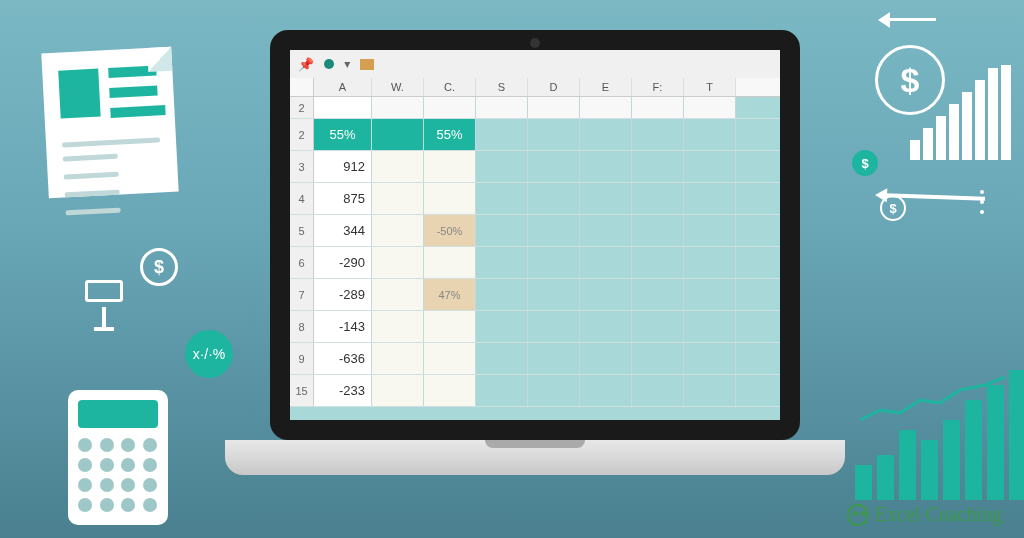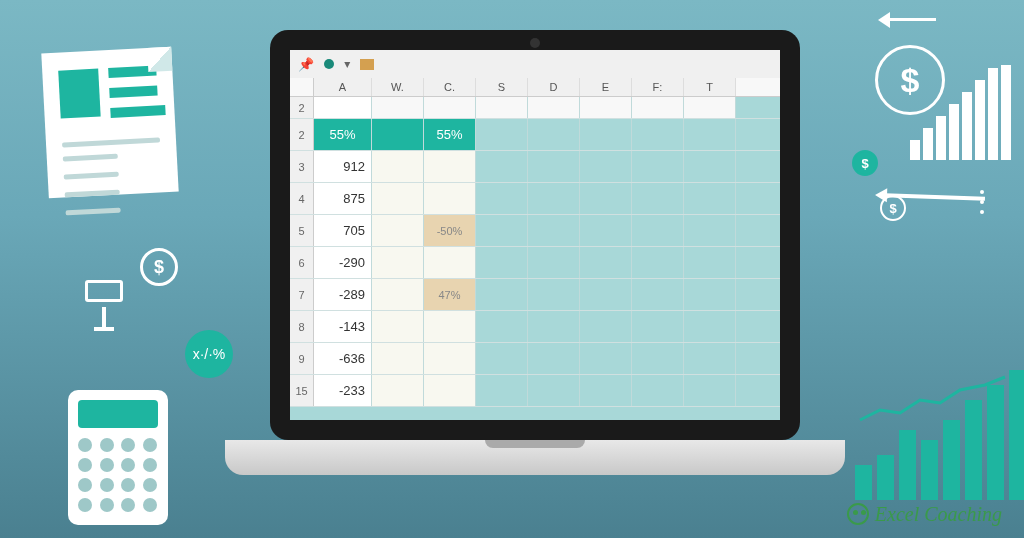--- a/index.html
+++ b/index.html
@@ -282,26 +282,25 @@
       width: 20px; height: 4px;
       background: #fff;
     }
     
     
     .logo {
       position: absolute;
       right: 22px;
       bottom: 12px;
       display: flex;
-      align-items: flex-start;
+      align-items: flex-end;
       gap: 6px;
       color: #3a9a4a;
       font-family: cursive, 'Comic Sans MS';
       font-size: 20px;
-      font-style: italic;
     }
     .logo-icon {
       width: 22px; height: 22px;
       border: 2px solid #3a9a4a;
       border-radius: 50%;
       position: relative;
     }
     .logo-icon::before, .logo-icon::after {
       content: '';
       position: absolute;
@@ -463,21 +462,21 @@
             <div class="cell colB"></div>
             <div class="cell colC"></div>
             <div class="cell empty"></div>
             <div class="cell empty"></div>
             <div class="cell empty"></div>
             <div class="cell empty"></div>
             <div class="cell empty"></div>
           </div>
           <div class="sheet-row">
             <div class="row-num">5</div>
-            <div class="cell colA">705</div>
+            <div class="cell colA">344</div>
             <div class="cell colB"></div>
             <div class="cell colC tan-fill">-50%</div>
             <div class="cell empty"></div>
             <div class="cell empty"></div>
             <div class="cell empty"></div>
             <div class="cell empty"></div>
             <div class="cell empty"></div>
           </div>
           <div class="sheet-row">
             <div class="row-num">6</div>

